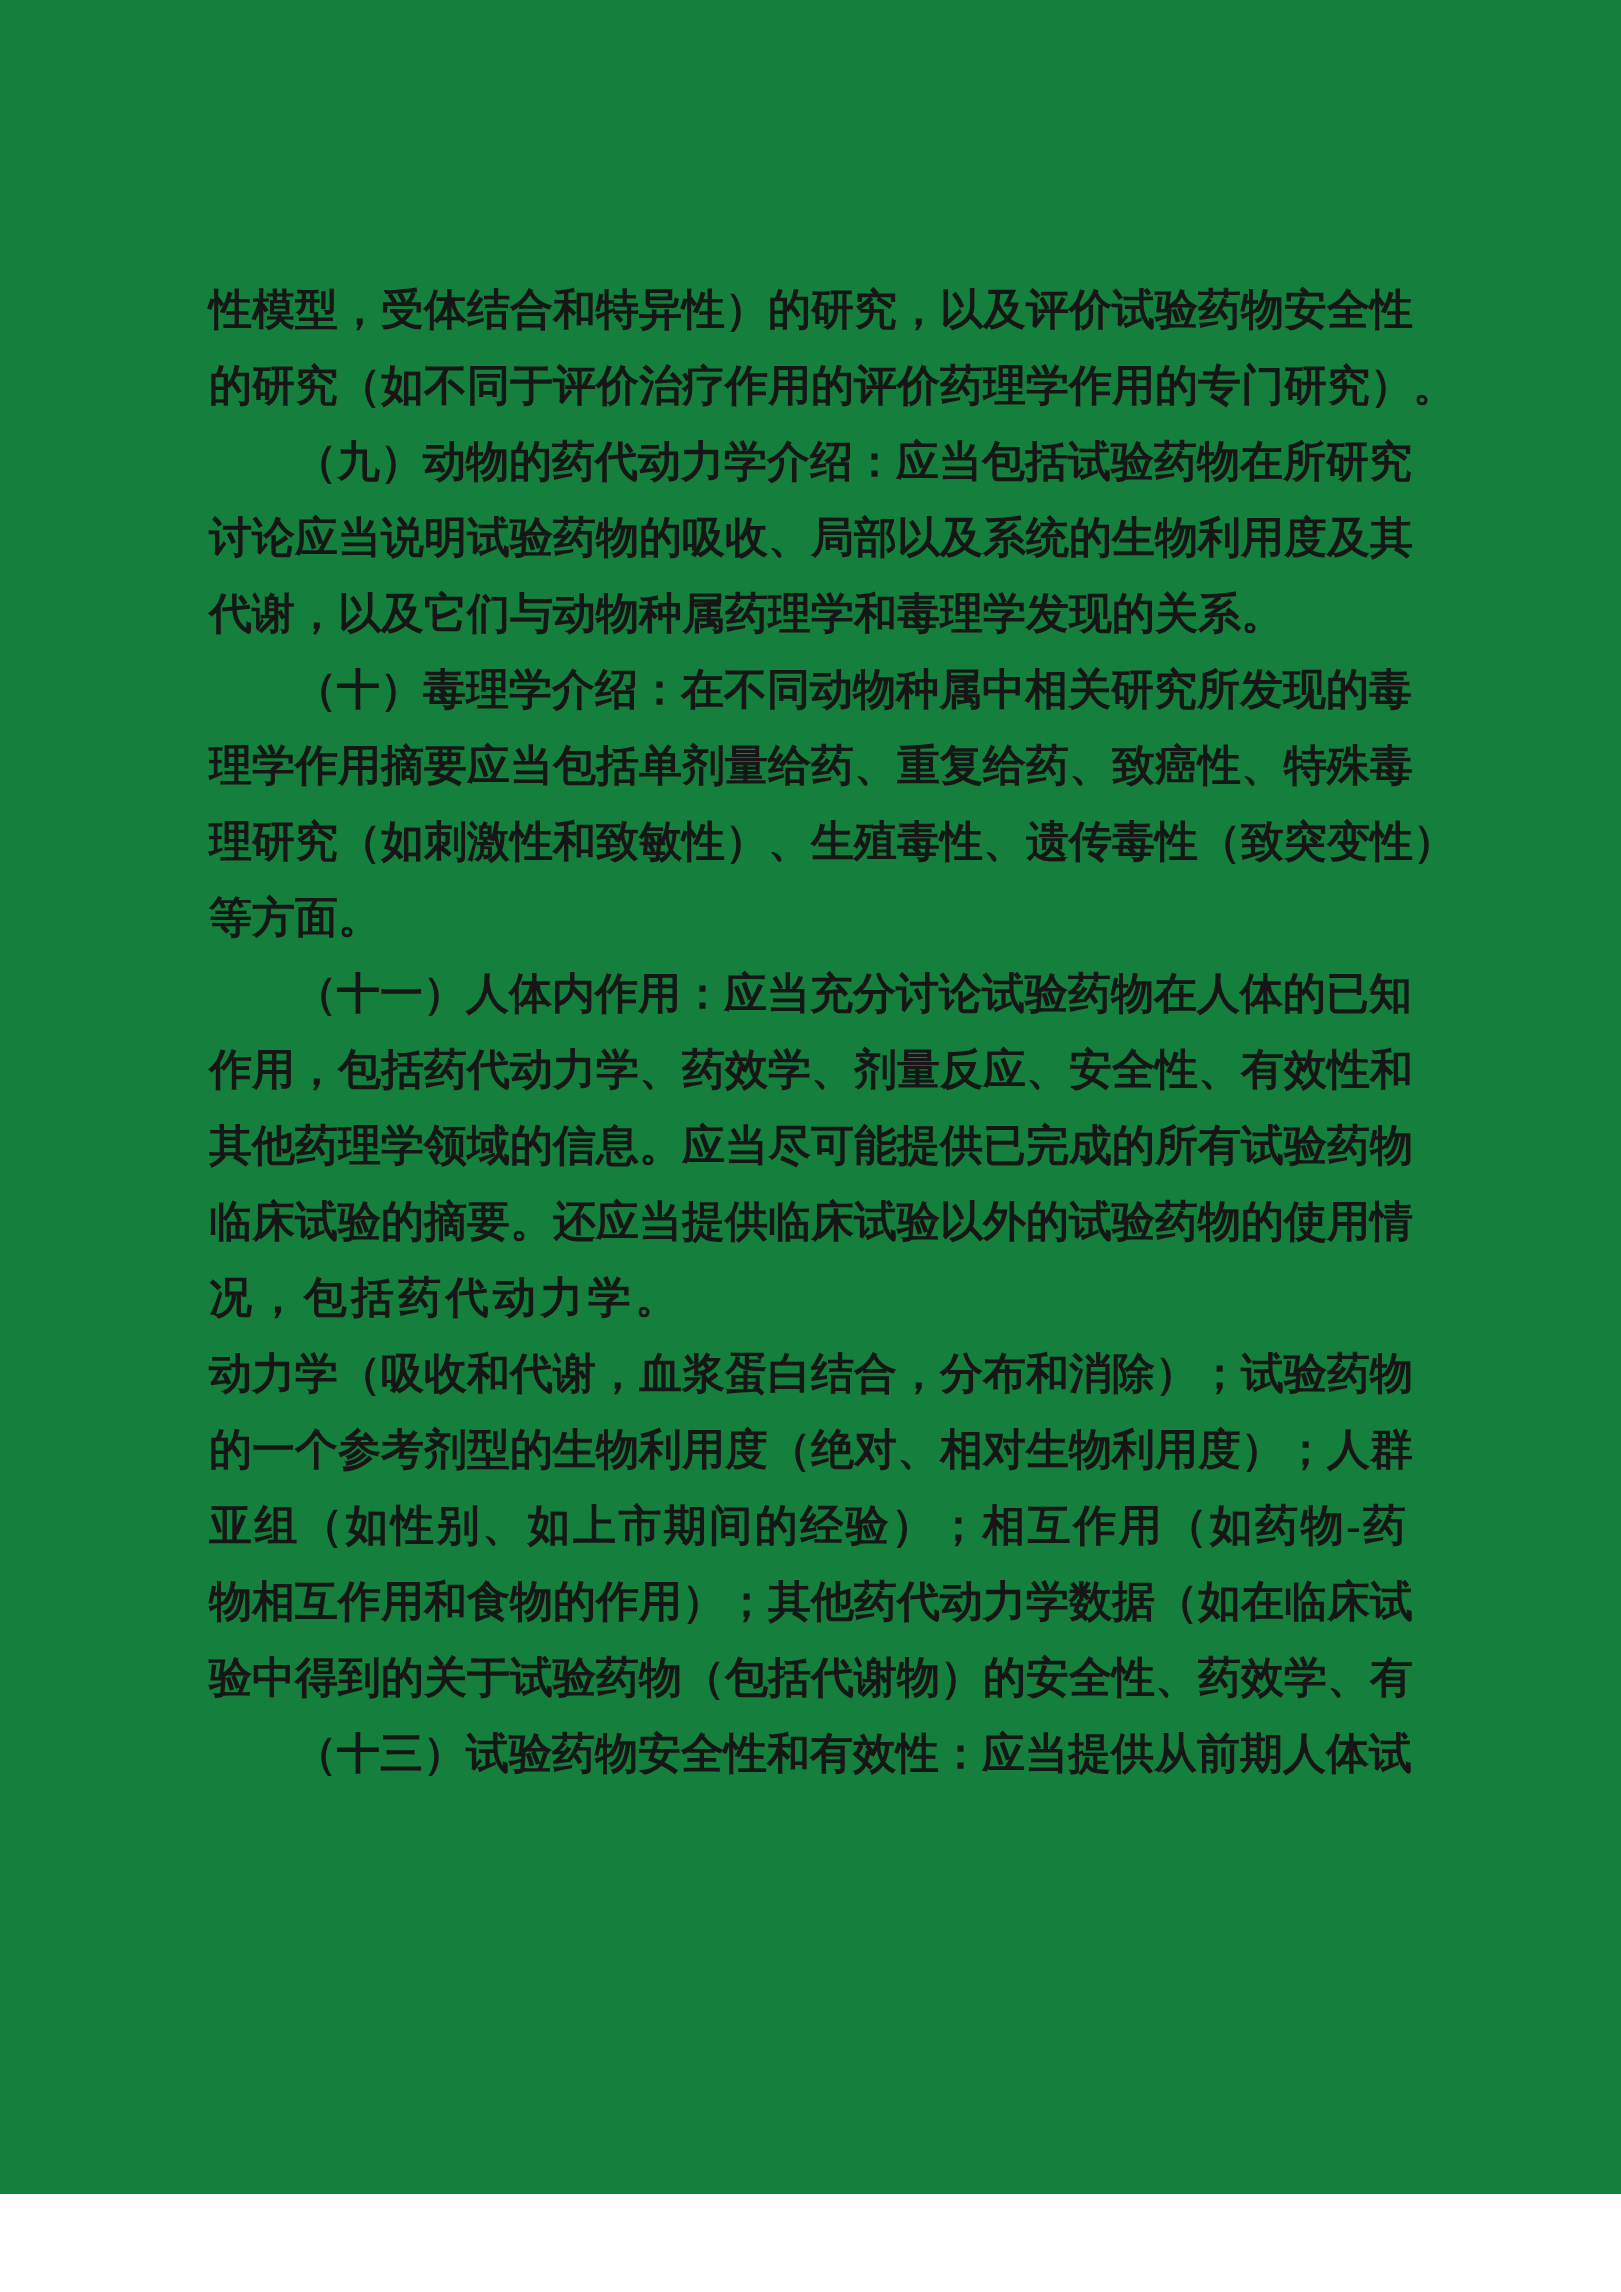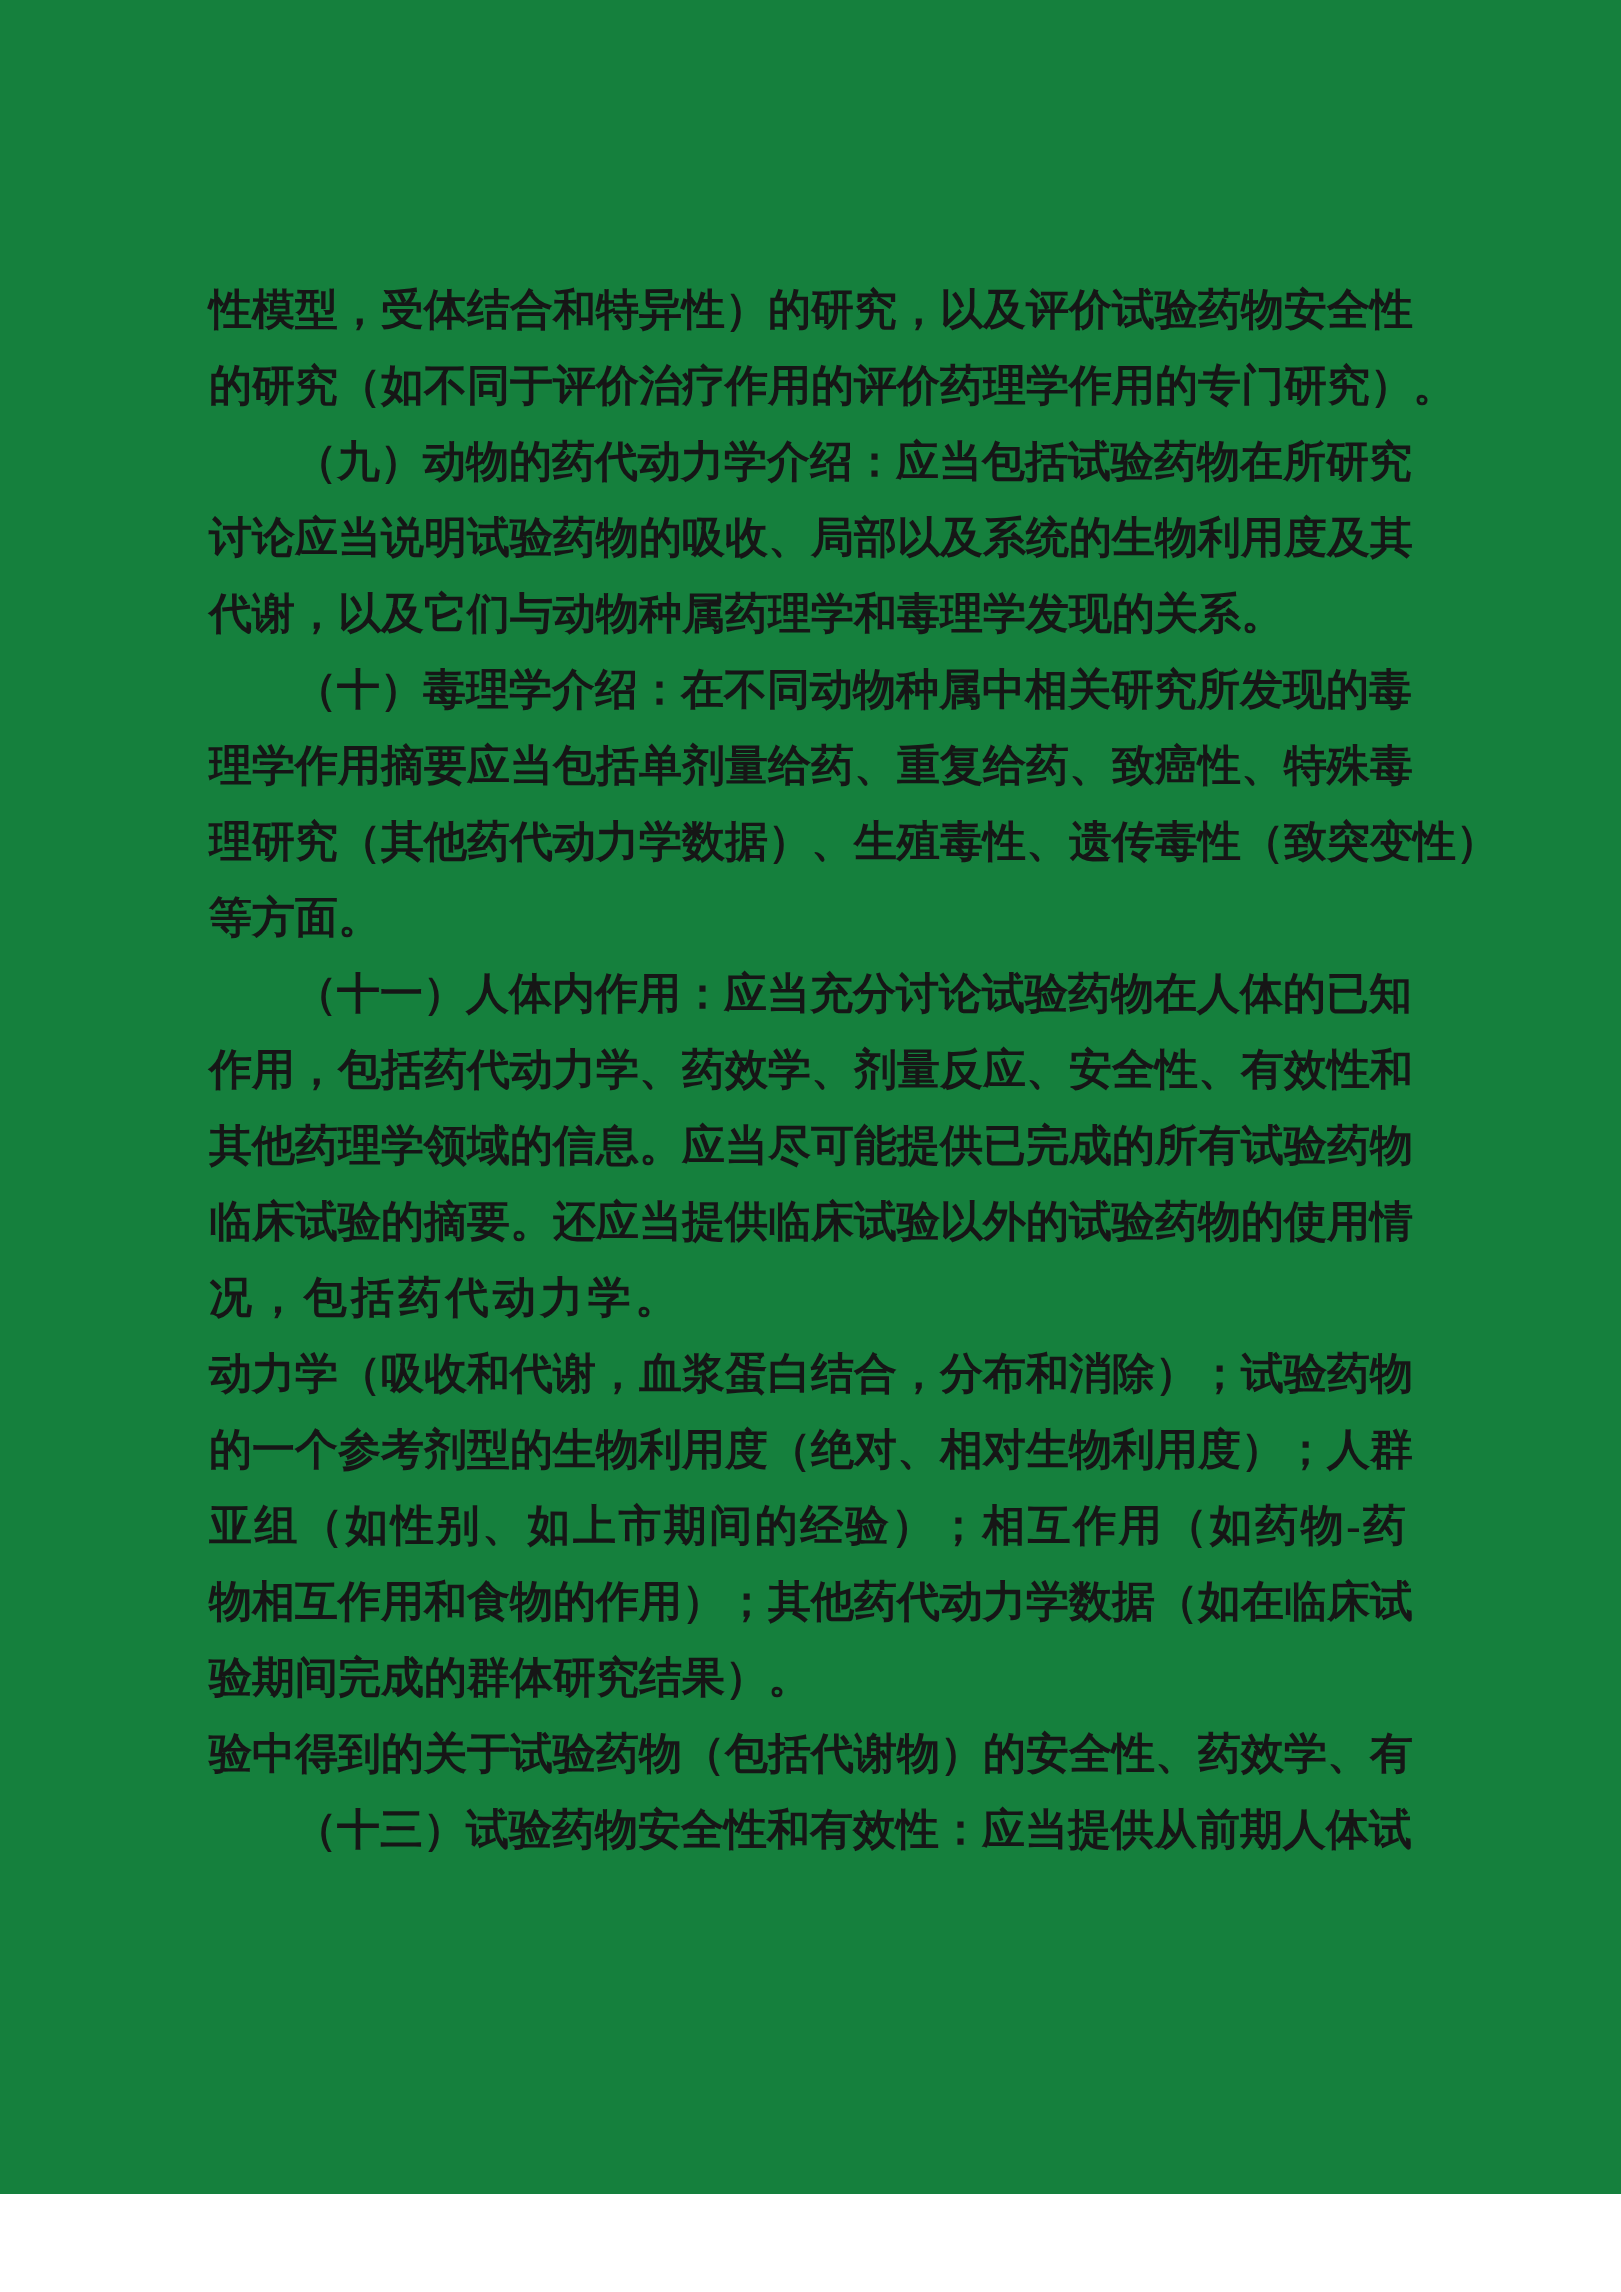--- a/index.html
+++ b/index.html
@@ -46,29 +46,28 @@
 
 <div class="page">
   <div class="text-block">
     <div class="line">性模型，受体结合和特异性）的研究，以及评价试验药物安全性</div>
     <div class="line">的研究（如不同于评价治疗作用的评价药理学作用的专门研究）。</div>
     <div class="line indent">（九）动物的药代动力学介绍：应当包括试验药物在所研究</div>
     <div class="line">讨论应当说明试验药物的吸收、局部以及系统的生物利用度及其</div>
     <div class="line w25">代谢，以及它们与动物种属药理学和毒理学发现的关系。</div>
     <div class="line indent">（十）毒理学介绍：在不同动物种属中相关研究所发现的毒</div>
     <div class="line">理学作用摘要应当包括单剂量给药、重复给药、致癌性、特殊毒</div>
-    <div class="line">理研究（其他药代动力学数据）、生殖毒性、遗传毒性（致突变性）</div>
+    <div class="line">理研究（如刺激性和致敏性）、生殖毒性、遗传毒性（致突变性）</div>
     <div class="line w4">等方面。</div>
     <div class="line indent">（十一）人体内作用：应当充分讨论试验药物在人体的已知</div>
     <div class="line">作用，包括药代动力学、药效学、剂量反应、安全性、有效性和</div>
     <div class="line">其他药理学领域的信息。应当尽可能提供已完成的所有试验药物</div>
     <div class="line">临床试验的摘要。还应当提供临床试验以外的试验药物的使用情</div>
     <div class="line w11">况，包括药代动力学。</div>
     <div class="line">动力学（吸收和代谢，血浆蛋白结合，分布和消除）；试验药物</div>
     <div class="line">的一个参考剂型的生物利用度（绝对、相对生物利用度）；人群</div>
     <div class="line">亚组（如性别、如上市期间的经验）；相互作用（如药物-药</div>
     <div class="line">物相互作用和食物的作用）；其他药代动力学数据（如在临床试</div>
-    <div class="line w14">验期间完成的群体研究结果）。</div>
     <div class="line">验中得到的关于试验药物（包括代谢物）的安全性、药效学、有</div>
     <div class="line indent">（十三）试验药物安全性和有效性：应当提供从前期人体试</div>
   </div>
 </div>
 
 
 </body></html>

